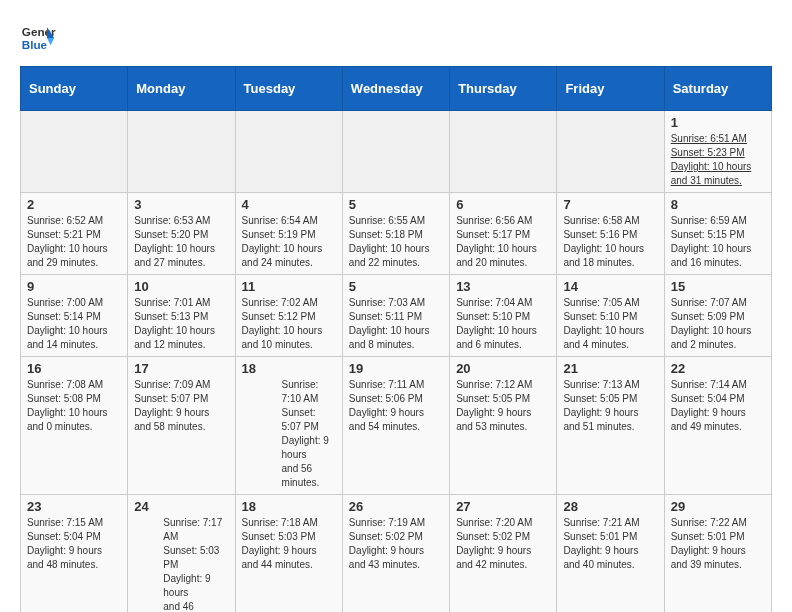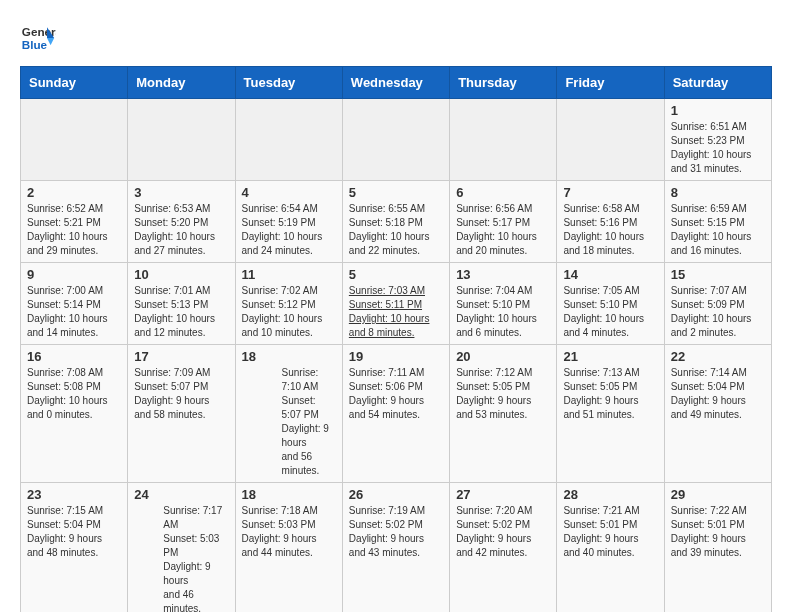--- a/index.html
+++ b/index.html
@@ -40,21 +40,21 @@
     }
     .calendar {
       width: 100%;
       border-collapse: collapse;
       border: 1px solid #ccc;
     }
     .calendar th {
       background: #1565c0;
       color: #fff;
       text-align: left;
-      padding: 8px 8px;
+      padding: 14px 8px;
       font-size: 13px;
       font-weight: bold;
       border: 1px solid #1255a0;
     }
     .calendar td {
       vertical-align: top;
       padding: 4px 6px;
       border: 1px solid #ccc;
       width: calc(100% / 7);
       min-height: 80px;
@@ -110,21 +110,21 @@
   <tbody id="calendar-body">
   <tr>
         <td class="empty"></td>
         <td class="empty"></td>
         <td class="empty"></td>
         <td class="empty"></td>
         <td class="empty"></td>
         <td class="empty"></td>
         <td>
           <span class="day-num">1</span>
-          <div class="day-info" style="white-space: pre-line;">Sunrise: 6:51 AM
+          <div class="day-info" style="white-space: pre-line; text-decoration: underline;">Sunrise: 6:51 AM
 Sunset: 5:23 PM
 Daylight: 10 hours
 and 31 minutes.</div>
         </td>
       </tr>
       <tr>
         <td>
           <span class="day-num">2</span>
           <div class="day-info" style="white-space: pre-line;">Sunrise: 6:52 AM
 Sunset: 5:21 PM
@@ -191,21 +191,21 @@
         </td>
         <td>
           <span class="day-num">11</span>
           <div class="day-info" style="white-space: pre-line;">Sunrise: 7:02 AM
 Sunset: 5:12 PM
 Daylight: 10 hours
 and 10 minutes.</div>
         </td>
         <td>
           <span class="day-num">5</span>
-          <div class="day-info" style="white-space: pre-line; text-decoration: underline;">Sunrise: 7:03 AM
+          <div class="day-info" style="white-space: pre-line;">Sunrise: 7:03 AM
 Sunset: 5:11 PM
 Daylight: 10 hours
 and 8 minutes.</div>
         </td>
         <td>
           <span class="day-num">13</span>
           <div class="day-info" style="white-space: pre-line;">Sunrise: 7:04 AM
 Sunset: 5:10 PM
 Daylight: 10 hours
 and 6 minutes.</div>

